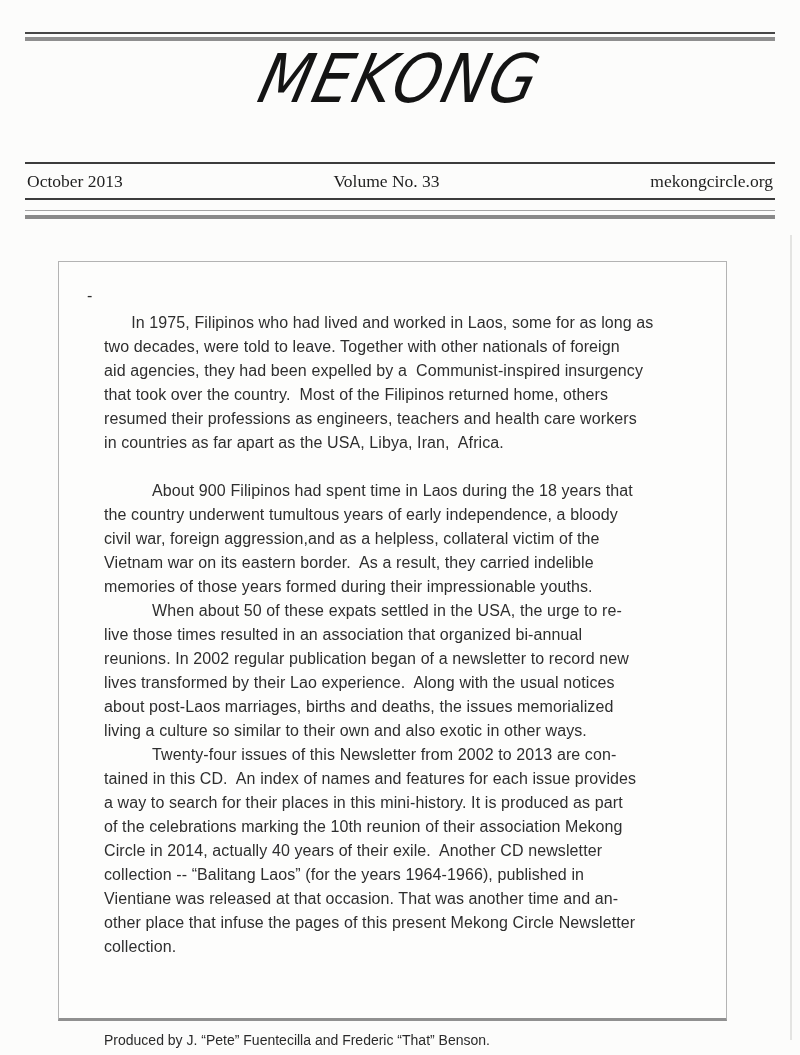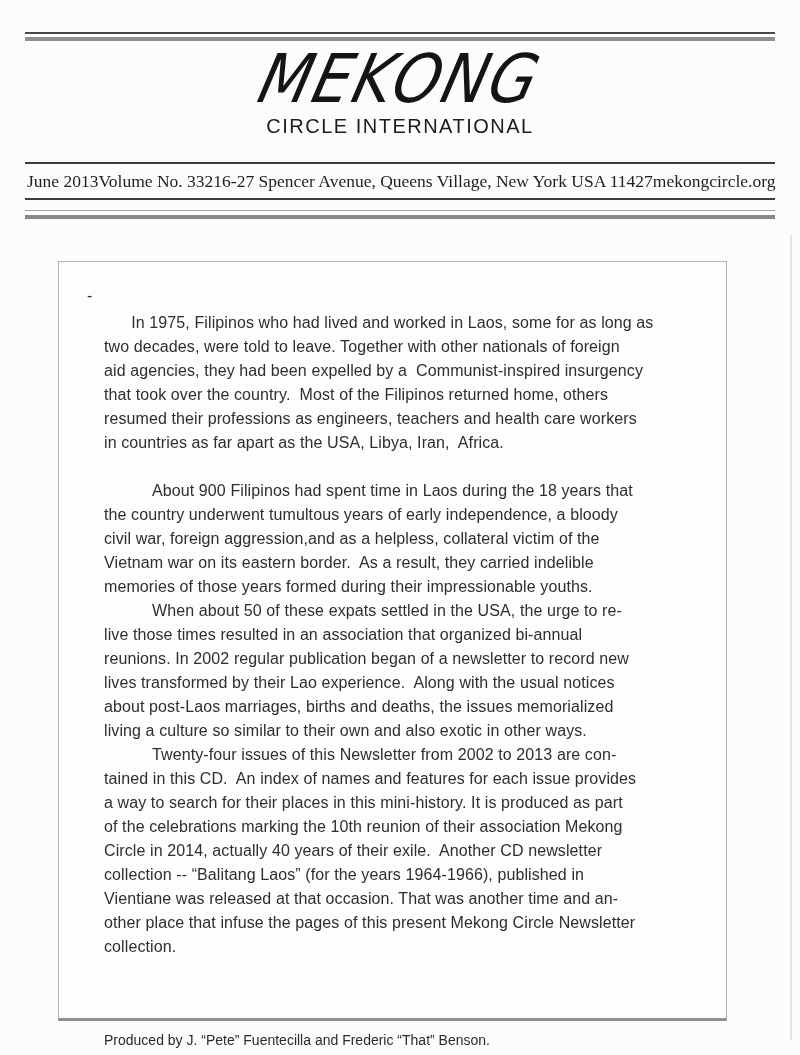--- a/index.html
+++ b/index.html
@@ -110,29 +110,27 @@
 
 <div class="sheet">
 
   <div class="top-rules">
     <div class="thin"></div>
     <div class="thick"></div>
   </div>
 
   <div class="masthead">
     <div class="logo">MEKONG</div>
-    <div class="subtitle">CIRCLE INTERNATIONAL</div>
   </div>
 
   <div class="dateline-band">
     <div class="rule-dark"></div>
     <div class="dateline">
-      <span>June 2013</span>
+      <span>October 2013</span>
       <span>Volume No. 33</span>
-      <span>216-27 Spencer Avenue, Queens Village, New York USA 11427</span>
       <span>mekongcircle.org</span>
     </div>
     <div class="rule-dark"></div>
   </div>
 
   <div class="lower-rules">
     <div class="thin"></div>
     <div class="thick"></div>
   </div>
 

